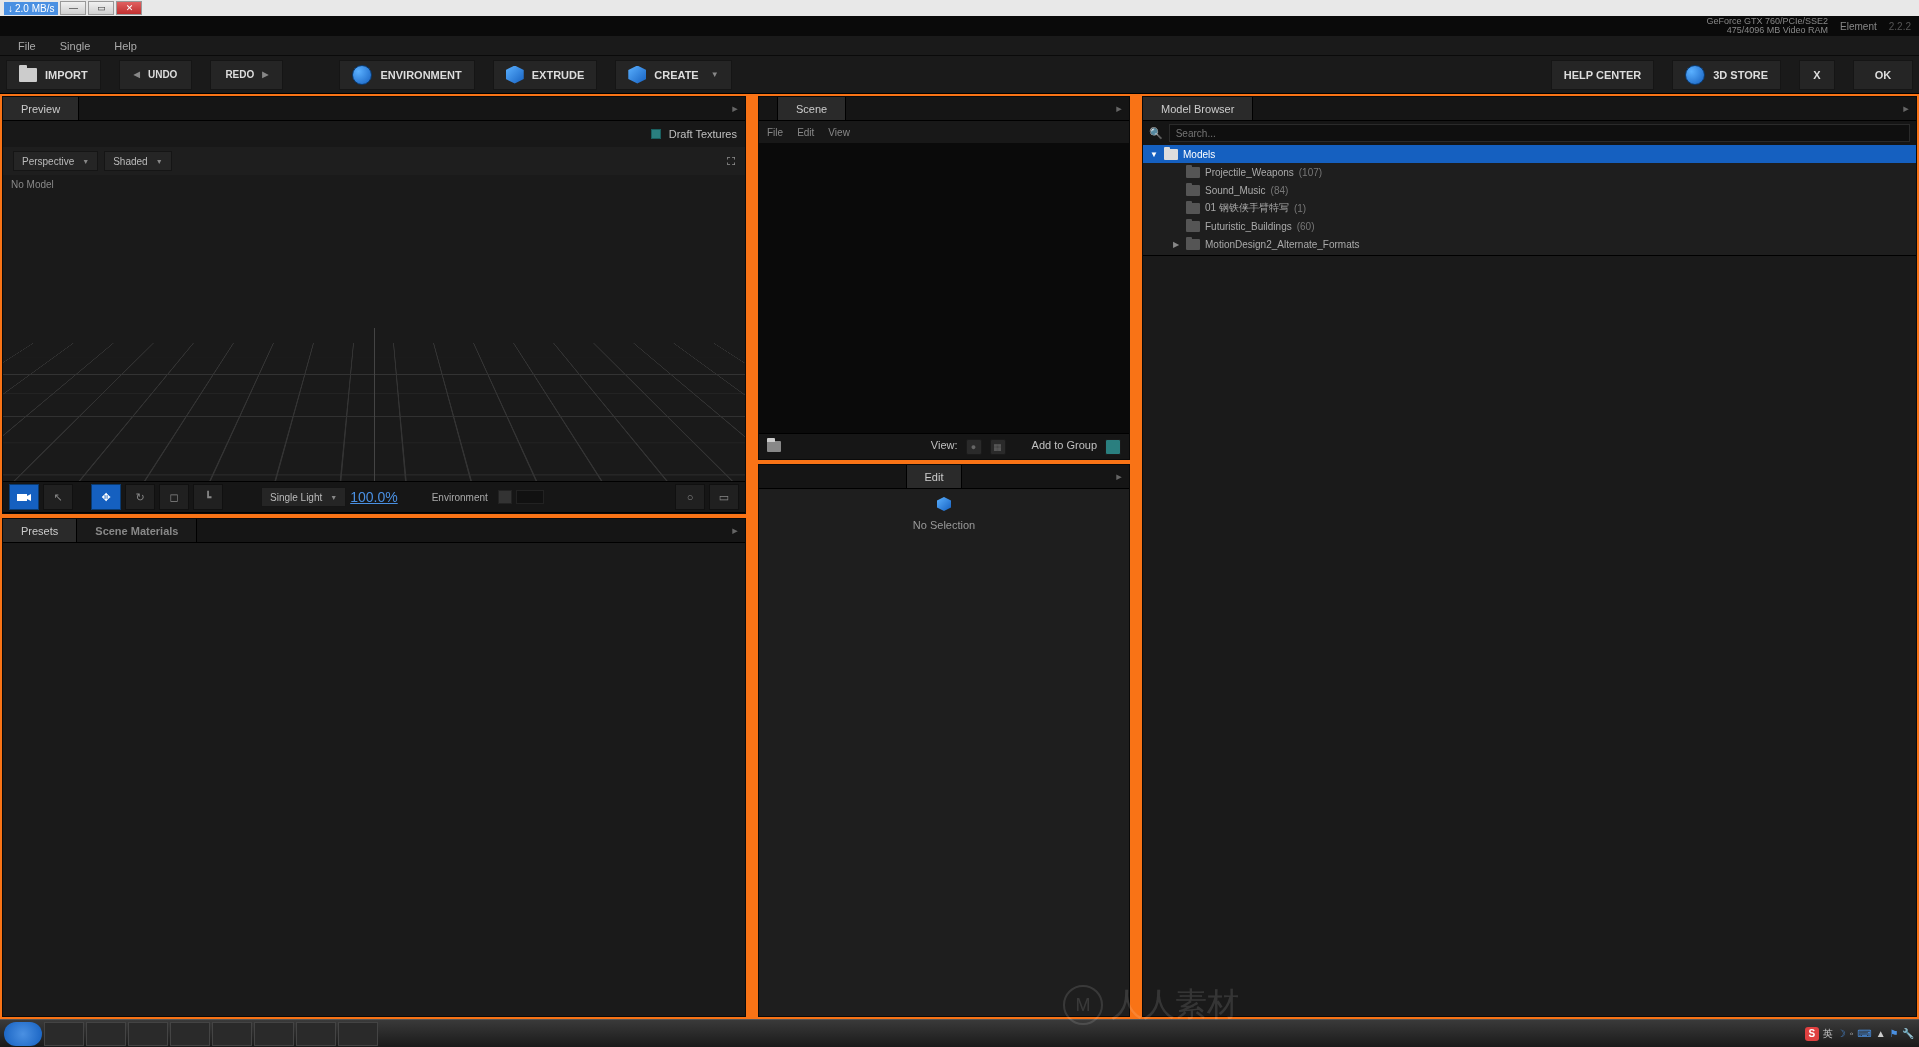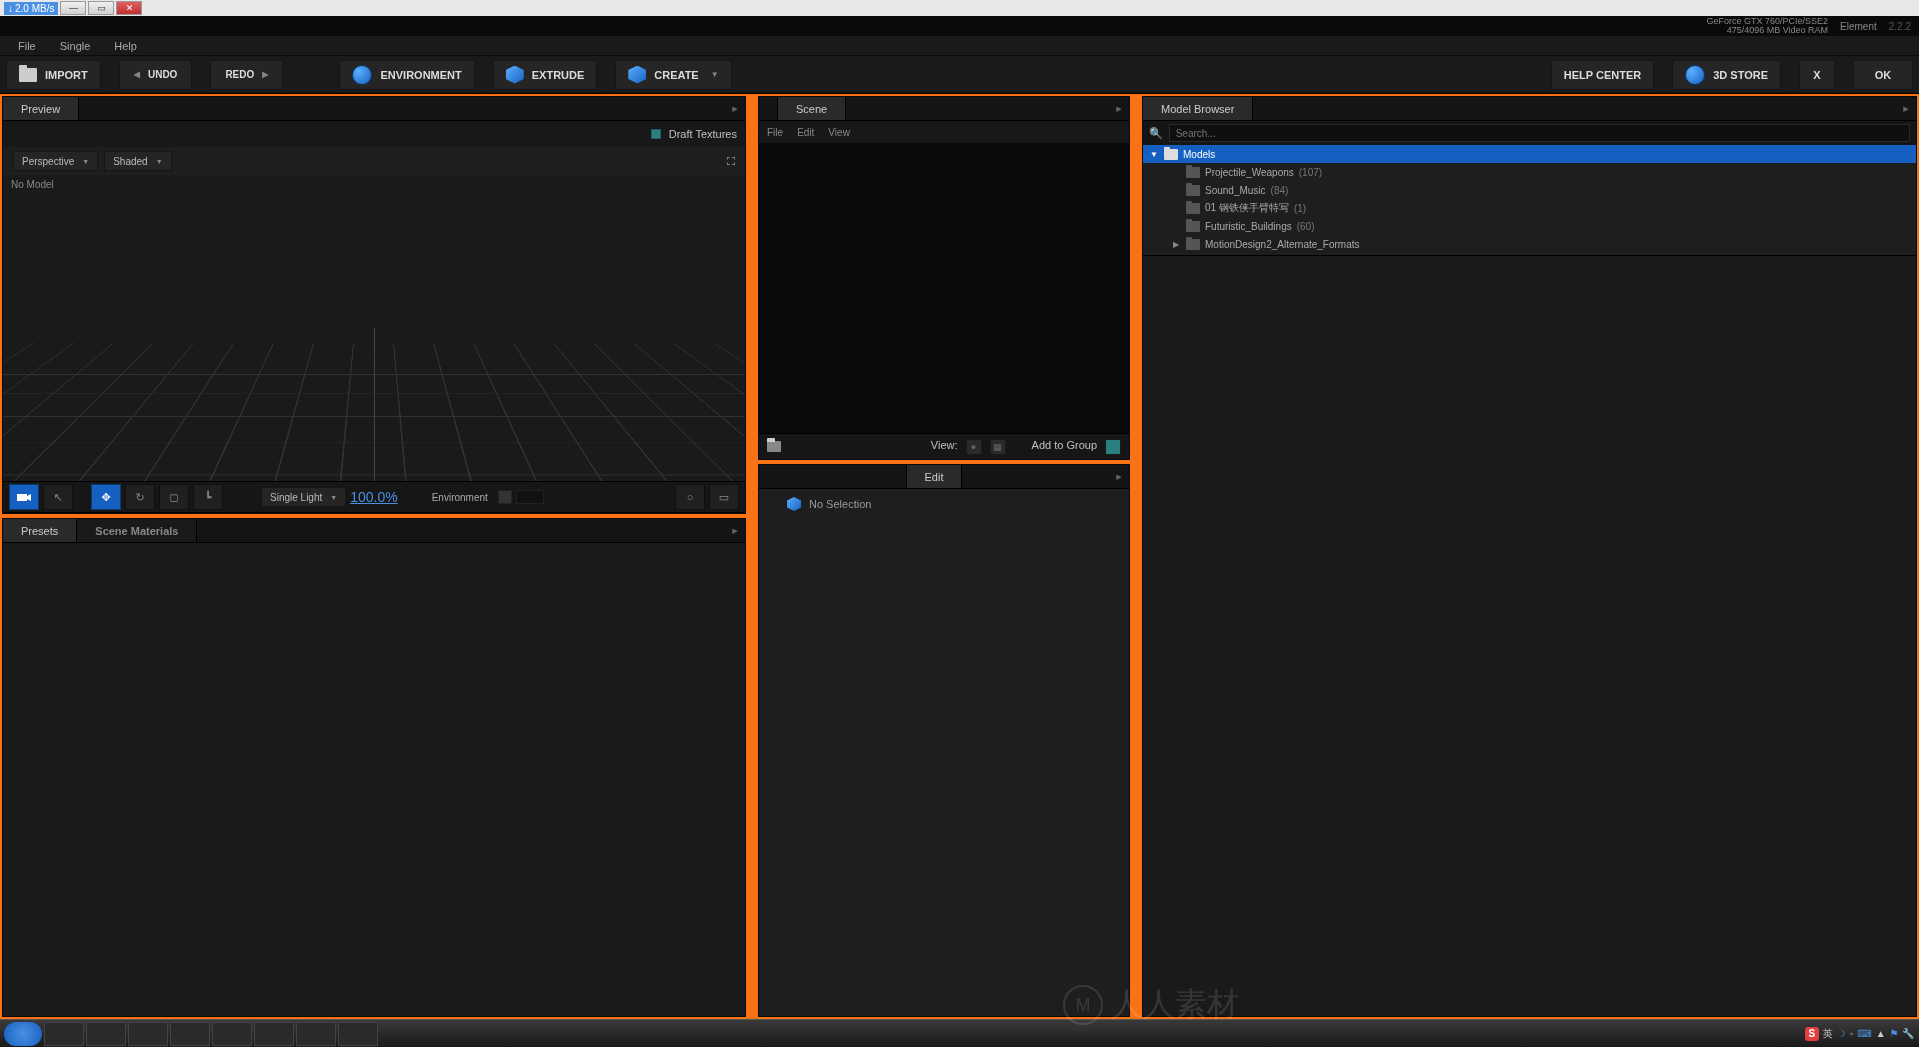--- a/index.html
+++ b/index.html
@@ -76,21 +76,21 @@
 .scene-panel { flex: 0 0 364px; }
 .scene-menu { height: 22px; display: flex; align-items: center; gap: 14px; padding: 0 8px; background: #181818; color: #888; font-size: 10px; }
 .scene-menu span { cursor: pointer; }
 .scene-body { flex: 1; background: #0a0a0a; }
 .scene-bottom { height: 26px; background: #161616; display: flex; align-items: center; padding: 0 8px; gap: 8px; border-top: 1px solid #000; }
 .scene-bottom .right { margin-left: auto; display: flex; align-items: flex-start; gap: 8px; }
 .scene-bottom .ic { width: 16px; height: 16px; background: #2a2a2a; border: 1px solid #1a1a1a; cursor: pointer; border-radius:2px; display:flex; align-items:center; justify-content:center; font-size:9px; color:#666;}
 
 .edit-panel { flex: 1; }
 .edit-panel .panel-tab { margin: 0 auto; border-left: 1px solid #000; }
-.nosel { display: flex; align-items: center; gap: 8px; padding: 8px 28px; color: #999; font-size: 11px; }
+.nosel { display: flex; align-items: center; gap: 8px; padding: 8px 18px; color: #999; font-size: 11px; flex-direction: column; }
 
 
 .right-col { display: flex; flex-direction: column; }
 .browser-panel { flex: 1; }
 .search-row { height: 24px; background: #151515; display: flex; align-items: center; padding: 0 6px; gap: 6px; }
 .search-row input { flex: 1; height: 18px; background: #0f0f0f; border: 1px solid #2a2a2a; color: #888; padding: 0 6px; font-size: 10px; outline: none; }
 .tree { padding: 0; }
 .tree-row { height: 18px; display: flex; align-items: center; padding: 0 6px; gap: 5px; color: #aaa; font-size: 10px; cursor: pointer; }
 .tree-row.root { background: #1560c0; color: #fff; }
 .tree-row .arrow { width: 10px; font-size: 8px; color: #888; text-align: center; }

